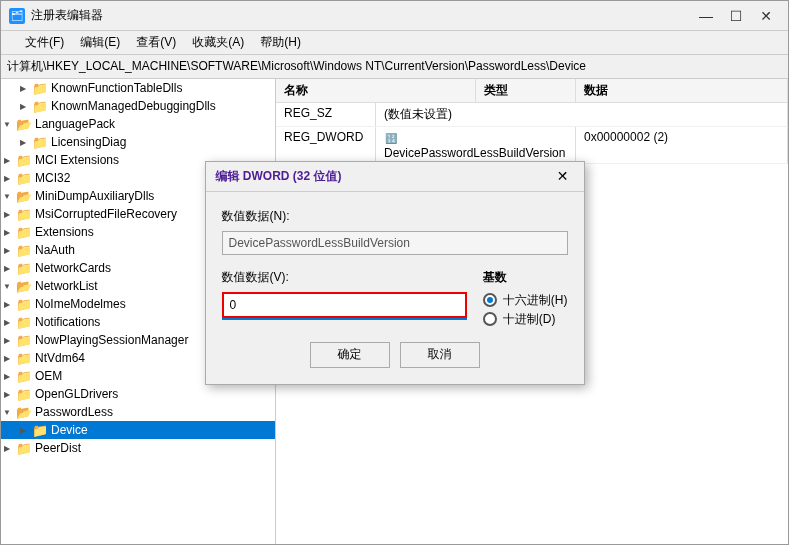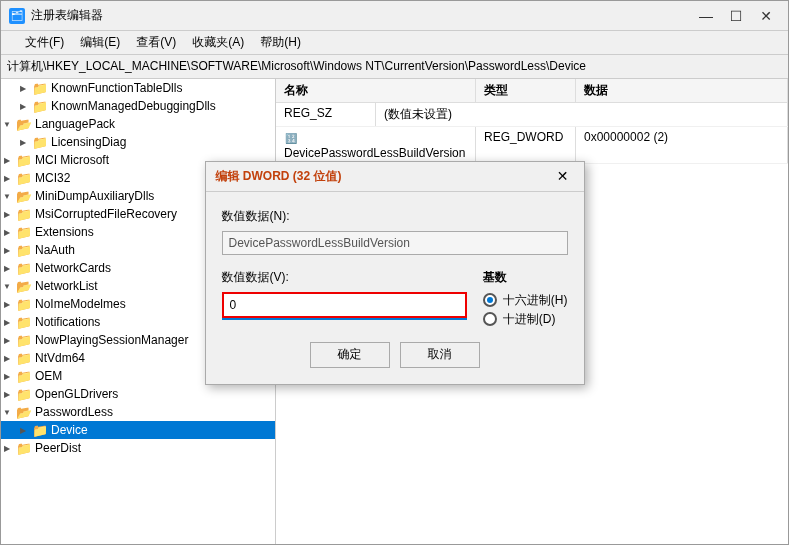--- a/index.html
+++ b/index.html
@@ -191,21 +191,21 @@
       height: 30px;
       display: flex;
       align-items: center;
       padding: 0 10px;
       justify-content: space-between;
       border-bottom: 1px solid #ccc;
     }
     .dialog-title-text {
       font-size: 12px;
       font-weight: bold;
-      color: #c2410c;
+      color: #4c1d95;
     }
     .dialog-close-btn {
       width: 22px;
       height: 22px;
       border: none;
       background: transparent;
       cursor: pointer;
       font-size: 14px;
       display: flex;
       align-items: center;
@@ -363,21 +363,21 @@
       <div class="tree-item">
         <div class="tree-indent"></div>
         <div class="expand-btn">▶</div>
         <div class="folder-icon folder-closed">📁</div>
         <span>LicensingDiag</span>
       </div>
 
       <div class="tree-item">
         <div class="expand-btn">▶</div>
         <div class="folder-icon folder-closed">📁</div>
-        <span>MCI Microsoft</span>
+        <span>MCI Extensions</span>
       </div>
 
       <div class="tree-item">
         <div class="expand-btn">▶</div>
         <div class="folder-icon folder-closed">📁</div>
         <span>MCI32</span>
       </div>
 
       <div class="tree-item">
         <div class="expand-btn">▼</div>
@@ -477,25 +477,25 @@
         <div class="detail-col col-type">类型</div>
         <div class="detail-col col-data">数据</div>
       </div>
 
       <div class="detail-row">
         <div class="detail-col col-type">REG_SZ</div>
         <div class="detail-col col-data">(数值未设置)</div>
       </div>
 
       <div class="detail-row">
+        <div class="detail-col col-type">REG_DWORD</div>
         <div class="detail-col col-name">
           <span class="row-icon" style="font-size:10px;">🔢</span>
           <span>DevicePasswordLessBuildVersion</span>
         </div>
-        <div class="detail-col col-type">REG_DWORD</div>
         <div class="detail-col col-data">0x00000002 (2)</div>
       </div>
     </div>
   </div>
 
   <div class="dialog-overlay">
     <div class="dialog">
 
       <div class="dialog-title">
         <span class="dialog-title-text">编辑 DWORD (32 位值)</span>

